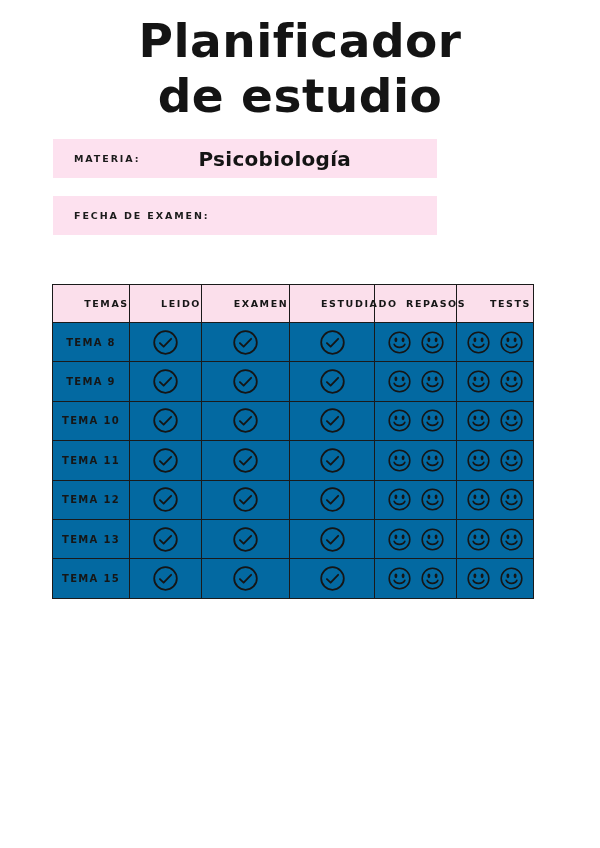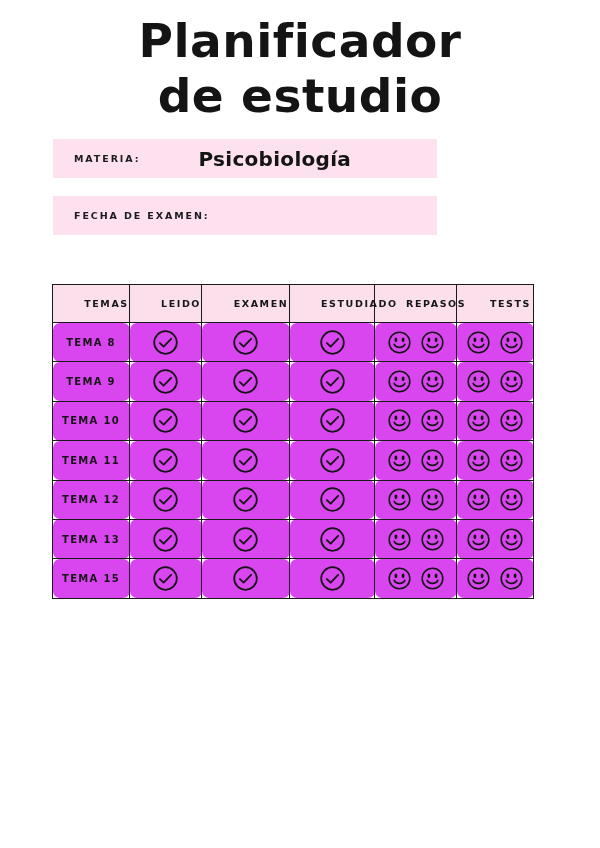--- a/index.html
+++ b/index.html
@@ -86,22 +86,21 @@
     font-family: "DejaVu Sans", sans-serif;
     font-size: 9.5px;
     font-weight: 700;
     letter-spacing: 1.6px;
     color: #161616;
     white-space: nowrap;
     padding-left: 31px;
   }
   .planner-table tbody td {
     height: 38.4px;
-    background: #d946ef;
-    border-radius: 7px;
+    background: #0369a1;
   }
   .topic-cell {
     font-family: "DejaVu Sans", sans-serif;
     font-size: 10px;
     font-weight: 700;
     letter-spacing: 1.3px;
     color: #161616;
     white-space: nowrap;
   }
   

